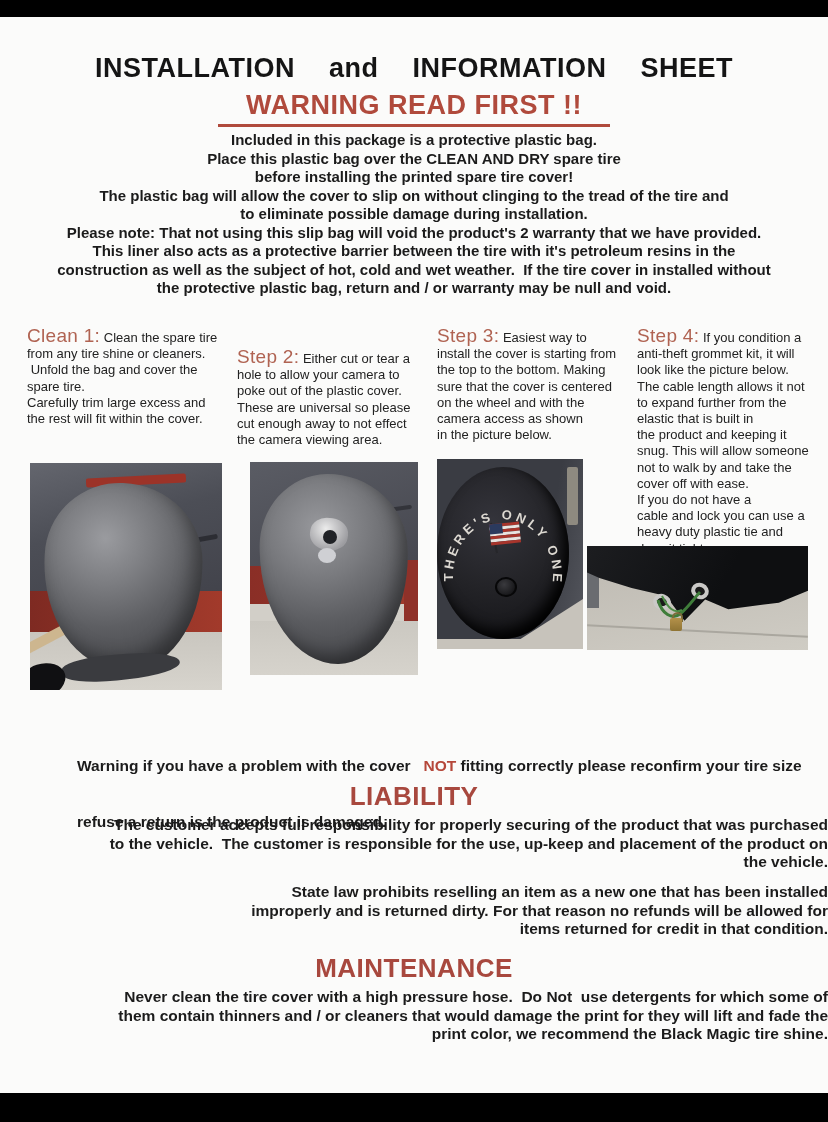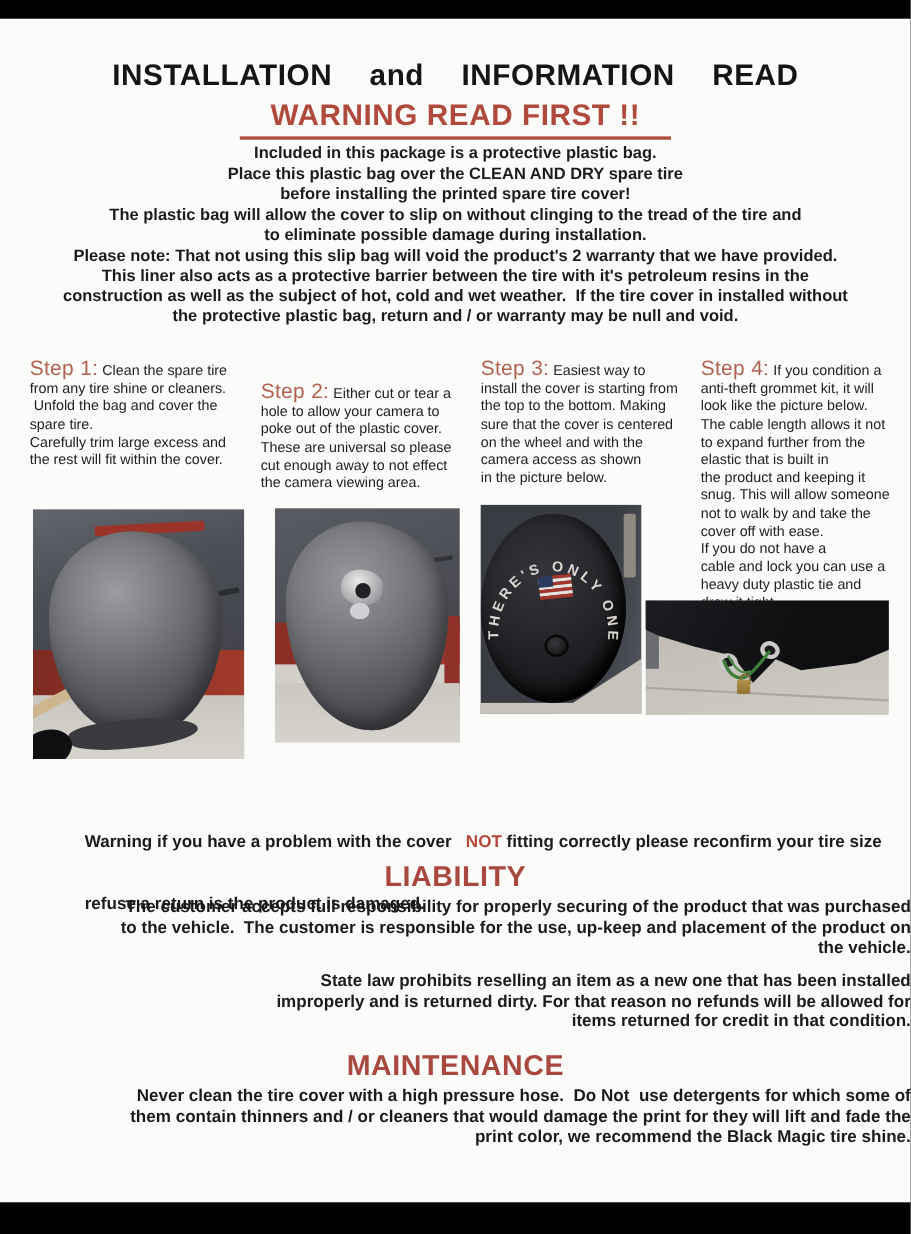--- a/index.html
+++ b/index.html
@@ -109,29 +109,29 @@
   .para2{top:883px;}
   .para3{top:988px;}
 </style>
 </head>
 <body>
 
 <div class="page">
   <div class="bar bar-top"></div>
   <div class="bar bar-bottom"></div>
 
-  <div class="doc-title">INSTALLATION  and  INFORMATION  READ</div>
+  <div class="doc-title">INSTALLATION  and  INFORMATION  SHEET</div>
   <div class="warn-head-wrap">
     <span class="warn-head">WARNING READ FIRST !!</span>
   </div>
 
   <div class="intro">Included in this package is a protective plastic bag.<br>Place this plastic bag over the CLEAN AND DRY spare tire<br>before installing the printed spare tire cover!<br>The plastic bag will allow the cover to slip on without clinging to the tread of the tire and<br>to eliminate possible damage during installation.<br>Please note: That not using this slip bag will void the product's 2 warranty that we have provided.<br>This liner also acts as a protective barrier between the tire with it's petroleum resins in the<br>construction as well as the subject of hot, cold and wet weather.  If the tire cover in installed without<br>the protective plastic bag, return and / or warranty may be null and void.</div>
 
   <div class="step step1">
-    <span class="step-label">Step 1:</span>
+    <span class="step-label">Clean 1:</span>
     <span class="step-first">Clean the spare tire</span>
     <div class="step-body">from any tire shine or cleaners.<br> Unfold the bag and cover the<br>spare tire.<br>Carefully trim large excess and<br>the rest will fit within the cover.</div>
   </div>
   <div class="step step2">
     <span class="step-label">Step 2:</span>
     <span class="step-first">Either cut or tear a</span>
     <div class="step-body">hole to allow your camera to<br>poke out of the plastic cover.<br>These are universal so please<br>cut enough away to not effect<br>the camera viewing area.</div>
   </div>
   <div class="step step3">
     <span class="step-label">Step 3:</span>

